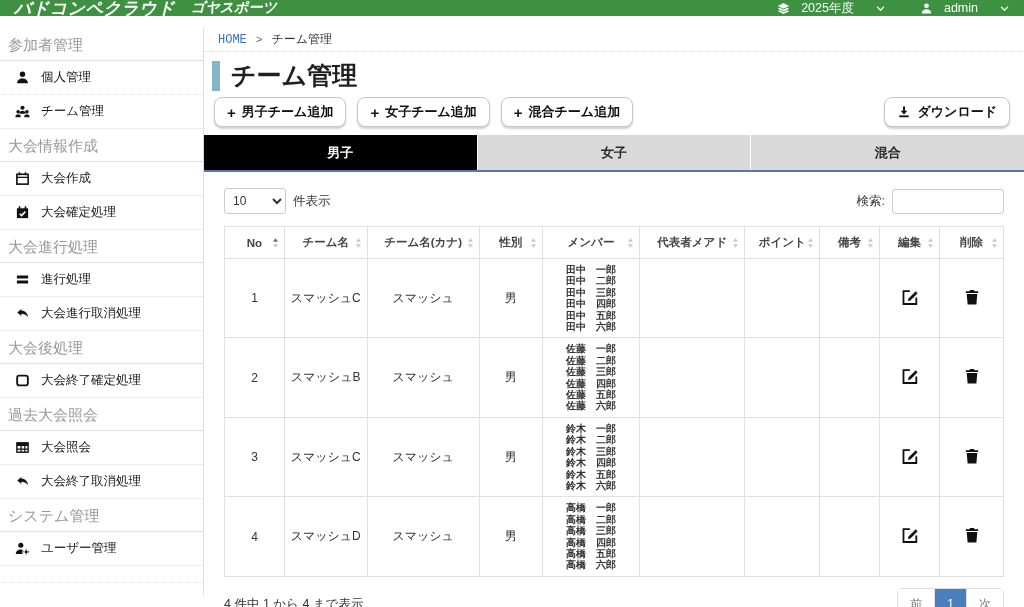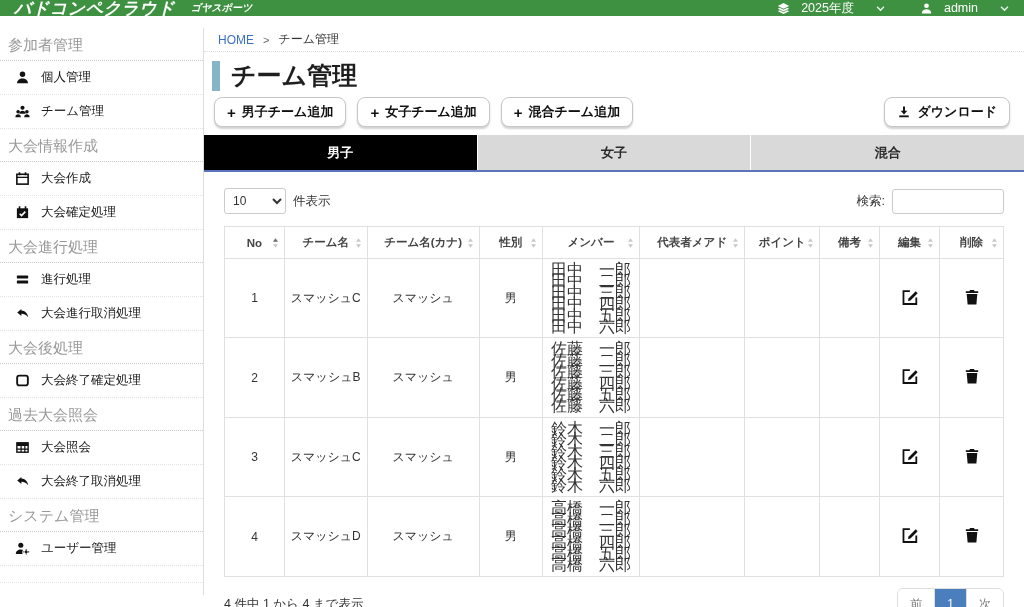--- a/index.html
+++ b/index.html
@@ -3,21 +3,21 @@
 <meta charset="utf-8">
 <style>
   * { box-sizing: border-box; margin: 0; padding: 0; }
   html,body { width:1024px; height:607px; overflow:hidden; background:#fff;
     font-family:"Liberation Sans","DejaVu Sans",sans-serif; }
 
   
   .topbar { position:absolute; top:0; left:0; width:1024px; height:16px;
     background:#3f9142; display:flex; align-items:center; padding:0 14px; color:#fff; z-index:10; }
   .logo { font-size:17px; font-weight:800; font-style:italic; letter-spacing:.5px; white-space:nowrap; }
-  .brand { font-size:10px; font-weight:700; font-style:italic; margin-left:16px; white-space:nowrap; }
+  .brand { font-size:14px; font-weight:700; font-style:italic; margin-left:16px; white-space:nowrap; }
   .topbar-right { margin-left:auto; display:flex; align-items:center; gap:34px; font-size:12.5px; }
   .top-group { display:flex; align-items:center; gap:11px; cursor:pointer; }
   .top-group .chev { margin-left:10px; }
   .ticon { width:13px; height:13px; display:inline-flex; }
   .ticon svg { width:100%; height:100%; }
   .chev { width:11px; height:11px; display:inline-flex; opacity:.9; }
   .chev svg { width:100%; height:100%; }
 
   
   .sidebar { position:absolute; top:28px; left:0; width:204px; bottom:12px;
@@ -25,21 +25,21 @@
   .side-section-title { color:#999; font-size:15px; padding:8px 10px 5px 8px;
     border-bottom:1px dotted #ccc; }
   .side-item { display:flex; align-items:center; gap:11px; padding:8px 10px 8px 15px;
     font-size:12.5px; color:#1b1b1b; border-bottom:1px dotted #e2e2e2; cursor:pointer; }
   .sicon { width:15px; height:15px; display:inline-flex; color:#111; flex:none; }
   .sicon svg { width:100%; height:100%; }
 
   
   .main { position:absolute; top:28px; left:204px; right:0; bottom:0; background:#fff; overflow:hidden; }
   .breadcrumb { height:24px; display:flex; align-items:center; gap:9px;
-    padding:0 14px; font-size:12px; color:#333; border-bottom:1px dotted #ddd; }
+    padding:0 14px; font-size:12px; color:#333; border-bottom:1px dotted #ddd;font-family:Liberation Mono, monospace; }
   .bc-home { color:#3b6fc4; text-decoration:none; cursor:pointer; }
   .bc-sep { color:#666; font-size:11px; }
 
   .title-row { display:flex; align-items:center; margin:7px 0 3px 8px; }
   .title-bar { width:8px; height:30px; background:#85b5c7; margin-right:11px; }
   .page-title { font-size:25px; font-weight:600; color:#1f1f1f; }
 
   .toolbar { display:flex; align-items:center; gap:11px; margin:5px 14px 8px 10px; }
   .btn { display:inline-flex; align-items:center; gap:6px; background:#fff;
     border:1px solid #c6c6c6; border-radius:8px; padding:5px 12px; font-size:13px;
@@ -64,21 +64,21 @@
   .search-input { width:112px; height:25px; border:1px solid #ccc; border-radius:3px; padding:0 6px; font-size:12px; }
 
   table.data { width:100%; border-collapse:collapse; margin-top:12px; font-size:12px; color:#333;
     border:1px solid #e0e0e0; }
   table.data th { border:1px solid #e0e0e0; padding:8px 3px; font-size:11.5px; font-weight:700;
     color:#444; position:relative; background:#fff; cursor:pointer; }
   table.data th .sorticon { position:absolute; right:3px; top:50%; transform:translateY(-50%);
     width:11px; height:13px; display:inline-flex; }
   table.data th .sorticon svg { width:100%; height:100%; }
   table.data td { border:1px solid #e0e0e0; text-align:center; vertical-align:middle; padding:5px 3px; }
-  td.members-cell { font-size:16px; line-height:11.4px; color:#333; padding:6px 2px; }
+  td.members-cell { font-size:10px; line-height:11.4px; color:#333; padding:6px 2px;font-weight:bold; }
   .row-icon-btn { background:none; border:none; cursor:pointer; width:18px; height:18px;
     display:inline-flex; color:#111; padding:0; }
   .row-icon-btn svg { width:100%; height:100%; }
 
   .table-footer { display:flex; align-items:center; margin-top:11px; font-size:12.5px; color:#333; }
   .pager { margin-left:auto; display:flex; border:1px solid #ddd; border-radius:6px; overflow:hidden; }
   .pager-btn { padding:7px 12px; font-size:12px; color:#777; background:#fff;
     border:none; border-left:1px solid #ddd; cursor:pointer; }
   .pager-btn:first-child { border-left:none; }
   .pager-btn.active { background:#4a7ebd; color:#fff; }

